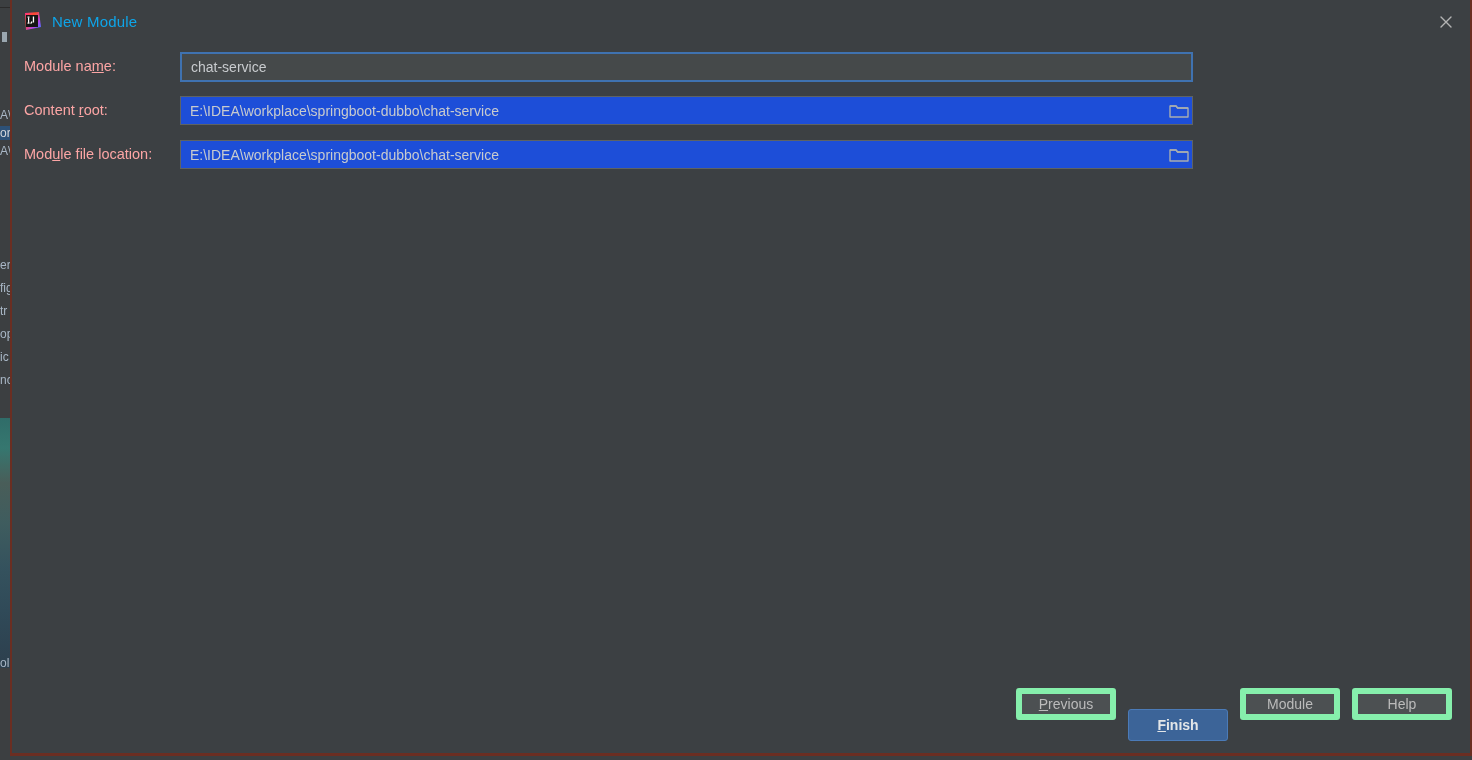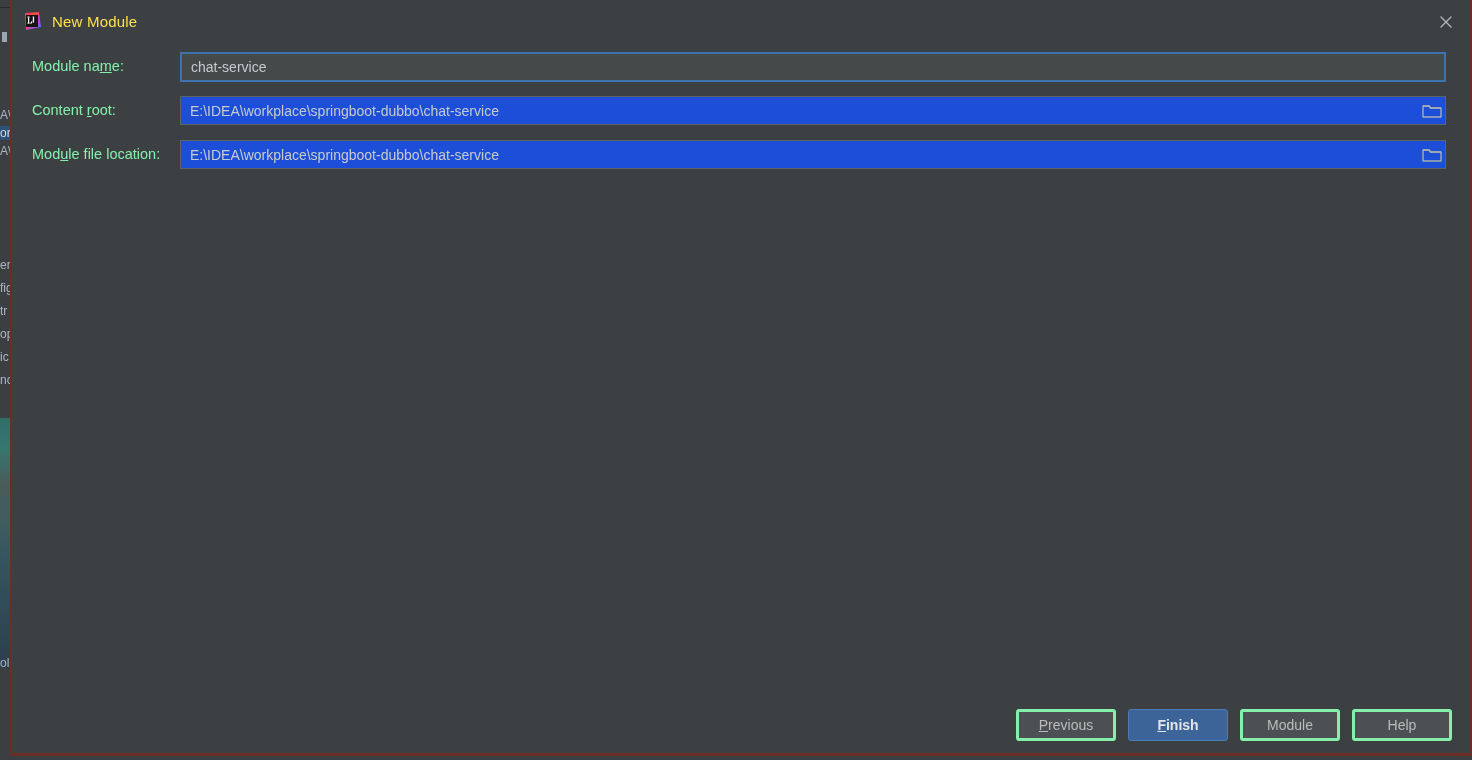--- a/index.html
+++ b/index.html
@@ -91,21 +91,21 @@
   }
   #dialog-icon {
     position: absolute;
     left: 10px; top: 11px;
     width: 20px; height: 20px;
   }
   #dialog-title {
     position: absolute;
     left: 40px; top: 13px;
     font-size: 15px;
-    color: #fde047;
+    color: #0ea5e9;
     letter-spacing: .2px;
   }
   #dialog-close {
     position: absolute;
     right: 12px; top: 10px;
     width: 24px; height: 24px;
     cursor: pointer;
   }
   #dialog-close svg { display: block; }
 
@@ -114,33 +114,33 @@
     position: absolute;
     left: 0; top: 46px;
     width: 1458px;
   }
   .form-row {
     position: relative;
     height: 44px;
   }
   .form-label {
     position: absolute;
-    left: 20px;
+    left: 12px;
     top: 12px;
     font-size: 14.5px;
-    color: #86efac;
+    color: #fca5a5;
     white-space: nowrap;
   }
   .form-label u { text-decoration: underline; }
 
   .field-wrap {
     position: absolute;
     left: 168px;
     top: 6px;
-    width: 1266px;
+    width: 1013px;
     height: 29px;
   }
   .text-field {
     width: 100%;
     height: 29px;
     background: #1d4ed8;
     border: 1px solid #5e6364;
     color: #c8cbce;
     font-size: 14px;
     font-family: "Liberation Sans", sans-serif;
@@ -175,34 +175,35 @@
     width: 1458px;
     display: flex;
     justify-content: flex-end;
     gap: 12px;
     padding-right: 18px;
   }
   .dlg-btn {
     min-width: 100px;
     height: 32px;
     background: #4c5052;
-    border: 3px solid #86efac;
+    border: 6px solid #86efac;
     border-radius: 3px;
     color: #bbbbbb;
     font-size: 14px;
     font-family: "Liberation Sans", sans-serif;
     cursor: pointer;
     padding: 0 16px;
   }
   .dlg-btn u { text-decoration: underline; }
   .dlg-btn.primary {
     background: #3c6498;
     border: 1px solid #4b7bb8;
     color: #e3e6e8;
     font-weight: bold;
+    margin-top: 21px;
   }
 </style>
 </head>
 <body>
 
 <div id="ide-backdrop">
 
   <div id="ide-menubar">
     <span class="mnemonic-tick" style="left:22px;width:20px"></span>
     <span class="mnemonic-tick" style="left:110px;width:24px"></span>

